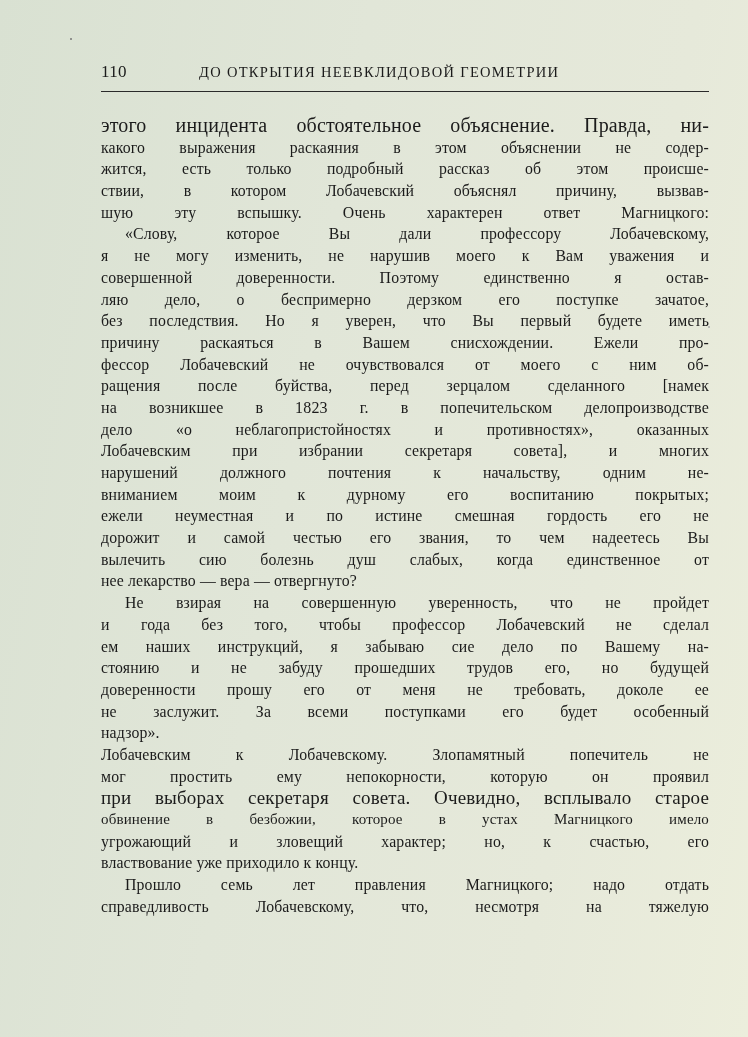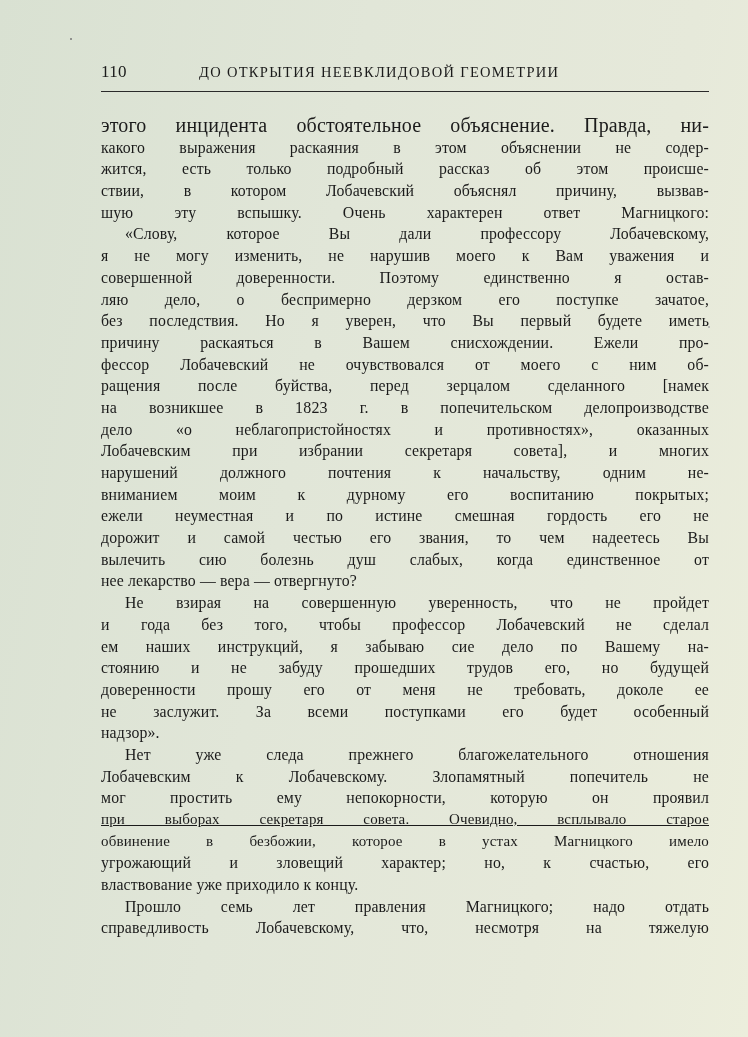--- a/index.html
+++ b/index.html
@@ -64,23 +64,22 @@
       <div class="line" style="font-size: 15.8px;">дорожит и самой честью его звания, то чем надеетесь Вы</div>
       <div class="line" style="font-size: 15.8px;">вылечить сию болезнь душ слабых, когда единственное от</div>
       <div class="line last">нее лекарство — вера — отвергнуто?</div>
       <div class="line indent" style="font-size: 15.8px;">Не взирая на совершенную уверенность, что не пройдет</div>
       <div class="line" style="font-size: 15.8px;">и года без того, чтобы профессор Лобачевский не сделал</div>
       <div class="line" style="font-size: 15.8px;">ем наших инструкций, я забываю сие дело по Вашему на-</div>
       <div class="line" style="font-size: 15.8px;">стоянию и не забуду прошедших трудов его, но будущей</div>
       <div class="line" style="font-size: 15.8px;">доверенности прошу его от меня не требовать, доколе ее</div>
       <div class="line" style="font-size: 15.8px;">не заслужит. За всеми поступками его будет особенный</div>
       <div class="line last">надзор».</div>
-      <div class="line indent" style="font-size: 15.8px;">Нет уже следа прежнего благожелательного отношения</div>
       <div class="line" style="font-size: 15.8px;">Лобачевским к Лобачевскому. Злопамятный попечитель не</div>
       <div class="line" style="font-size: 15.8px;">мог простить ему непокорности, которую он проявил</div>
-      <div class="line" style="font-size: 15px; text-decoration: underline;">при выборах секретаря совета. Очевидно, всплывало старое</div>
+      <div class="line" style="font-size: 19px;">при выборах секретаря совета. Очевидно, всплывало старое</div>
       <div class="line" style="font-size: 15px;">обвинение в безбожии, которое в устах Магницкого имело</div>
       <div class="line" style="font-size: 15.8px;">угрожающий и зловещий характер; но, к счастью, его</div>
       <div class="line last">властвование уже приходило к концу.</div>
       <div class="line indent" style="font-size: 15.8px;">Прошло семь лет правления Магницкого; надо отдать</div>
       <div class="line" style="font-size: 15.8px;">справедливость Лобачевскому, что, несмотря на тяжелую</div>
     </div>
 </div>
 
 </body></html>

